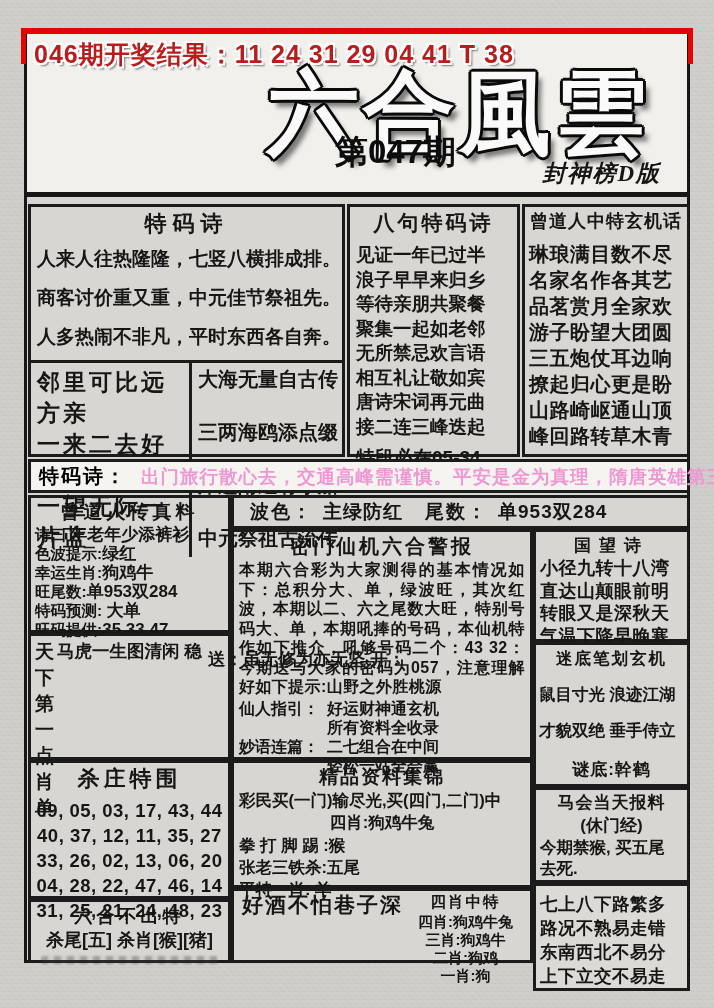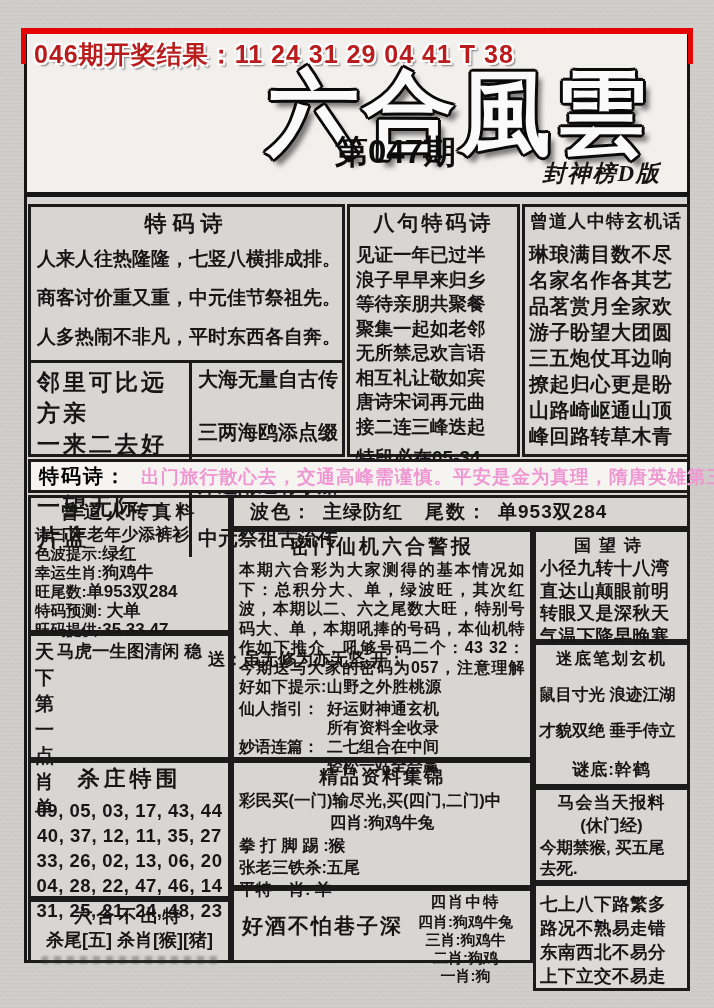--- a/index.html
+++ b/index.html
@@ -93,21 +93,21 @@
   .jingbao .body{font-size:16px;font-weight:bold;line-height:19.5px;text-align:justify;letter-spacing:.4px;}
   .jingbao table{border-collapse:collapse;margin-top:2px;}
   .jingbao td{font-size:16px;font-weight:bold;line-height:19px;padding:0;white-space:nowrap;}
   .jingbao td.k{vertical-align:top;padding-right:8px;}
   .jijin{left:231px;top:760px;width:302px;height:128px;padding:1px 5px;}
   .jijin .ttl{font-size:19px;letter-spacing:2px;}
   .jijin .l1{font-size:16.5px;font-weight:bold;white-space:nowrap;}
   .jijin .l2{font-size:16.5px;font-weight:bold;text-align:center;}
   .jijin .row{font-size:16.5px;font-weight:bold;line-height:22px;white-space:nowrap;}
   .midbottom{left:231px;top:888px;width:302px;height:75px;display:flex;}
-  .wine{flex:1.15;display:flex;flex-direction:column;justify-content:center;padding-left:8px;}
+  .wine{flex:1.15;display:flex;flex-direction:row;justify-content:center;padding-left:8px;}
   .wine .ln{font-size:21px;letter-spacing:2px;white-space:nowrap;}
   .sixiao{flex:1;padding:1px 2px 0 0;}
   .sixiao .ttl{font-size:15.5px;letter-spacing:2px;}
   .sixiao .row{font-size:15px;font-weight:bold;line-height:18px;white-space:nowrap;text-align:center;}
 
   
   .guowang{left:533px;top:529px;width:157px;height:113px;padding:2px 4px;}
   .guowang .ttl{font-size:17px;letter-spacing:8px;}
   .guowang .ln{font-size:18px;line-height:22.5px;white-space:nowrap;letter-spacing:.5px;}
   .midi{left:533px;top:642px;width:157px;height:145px;padding:3px 3px;}

